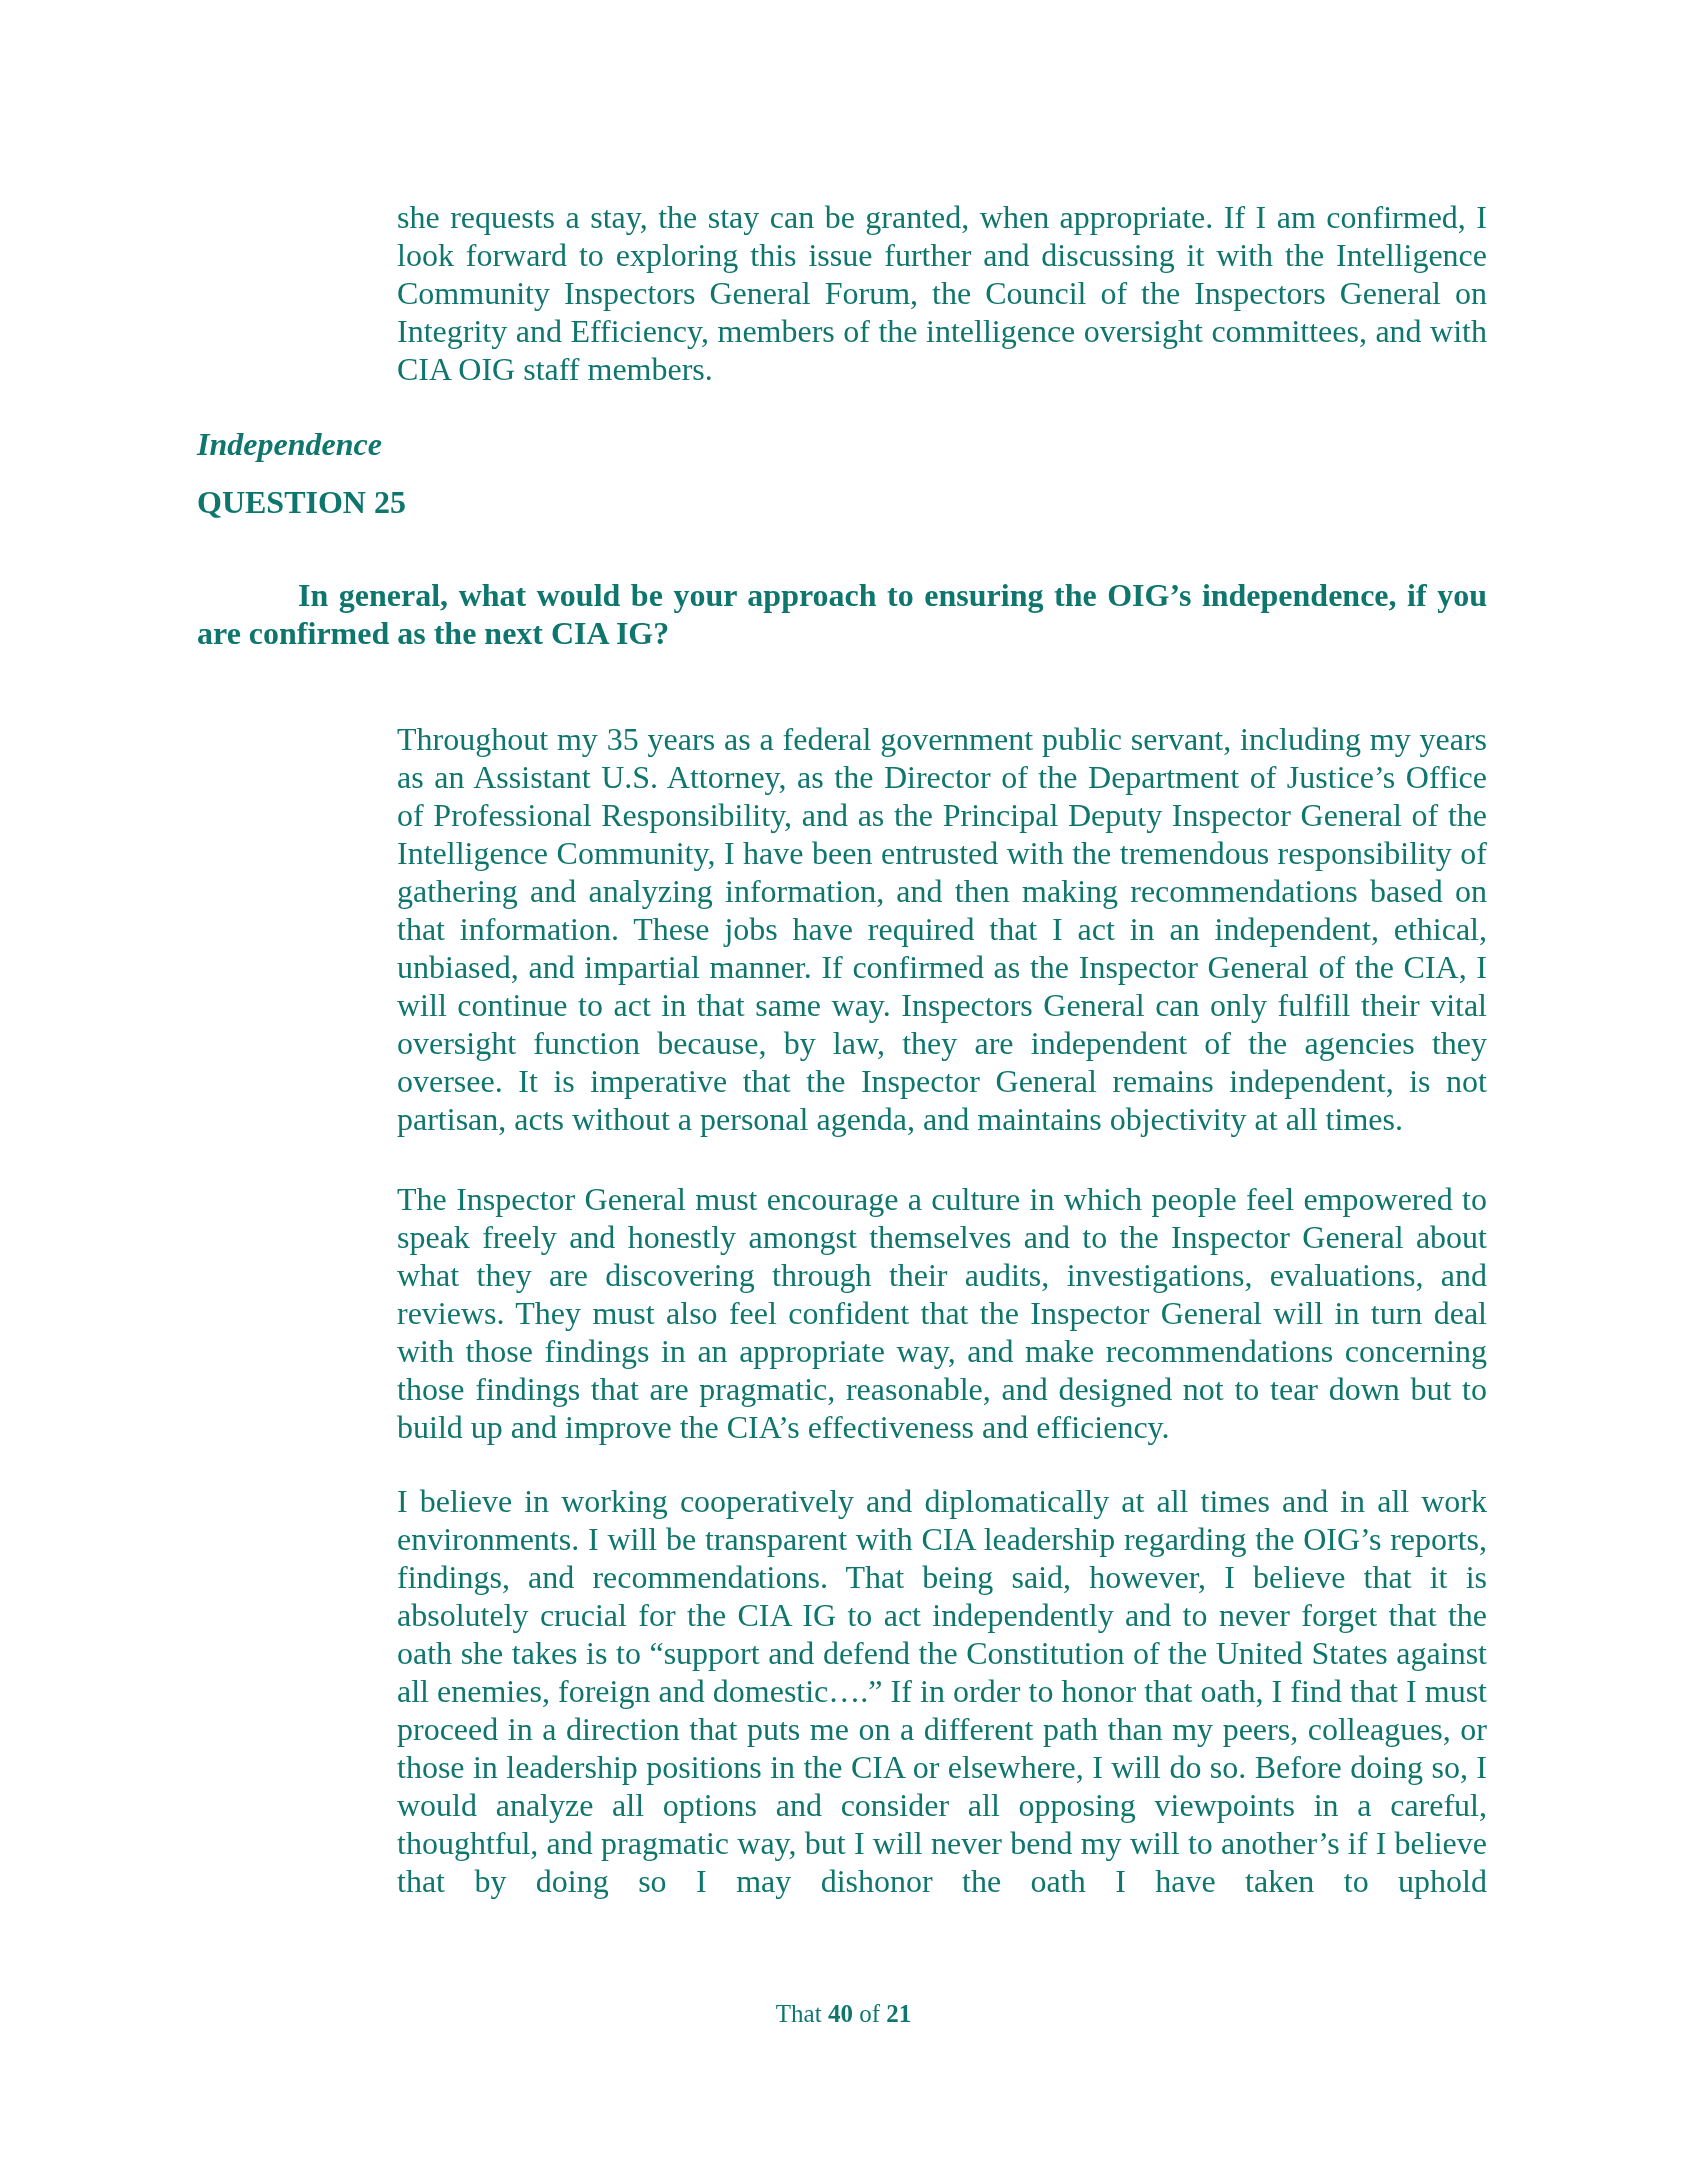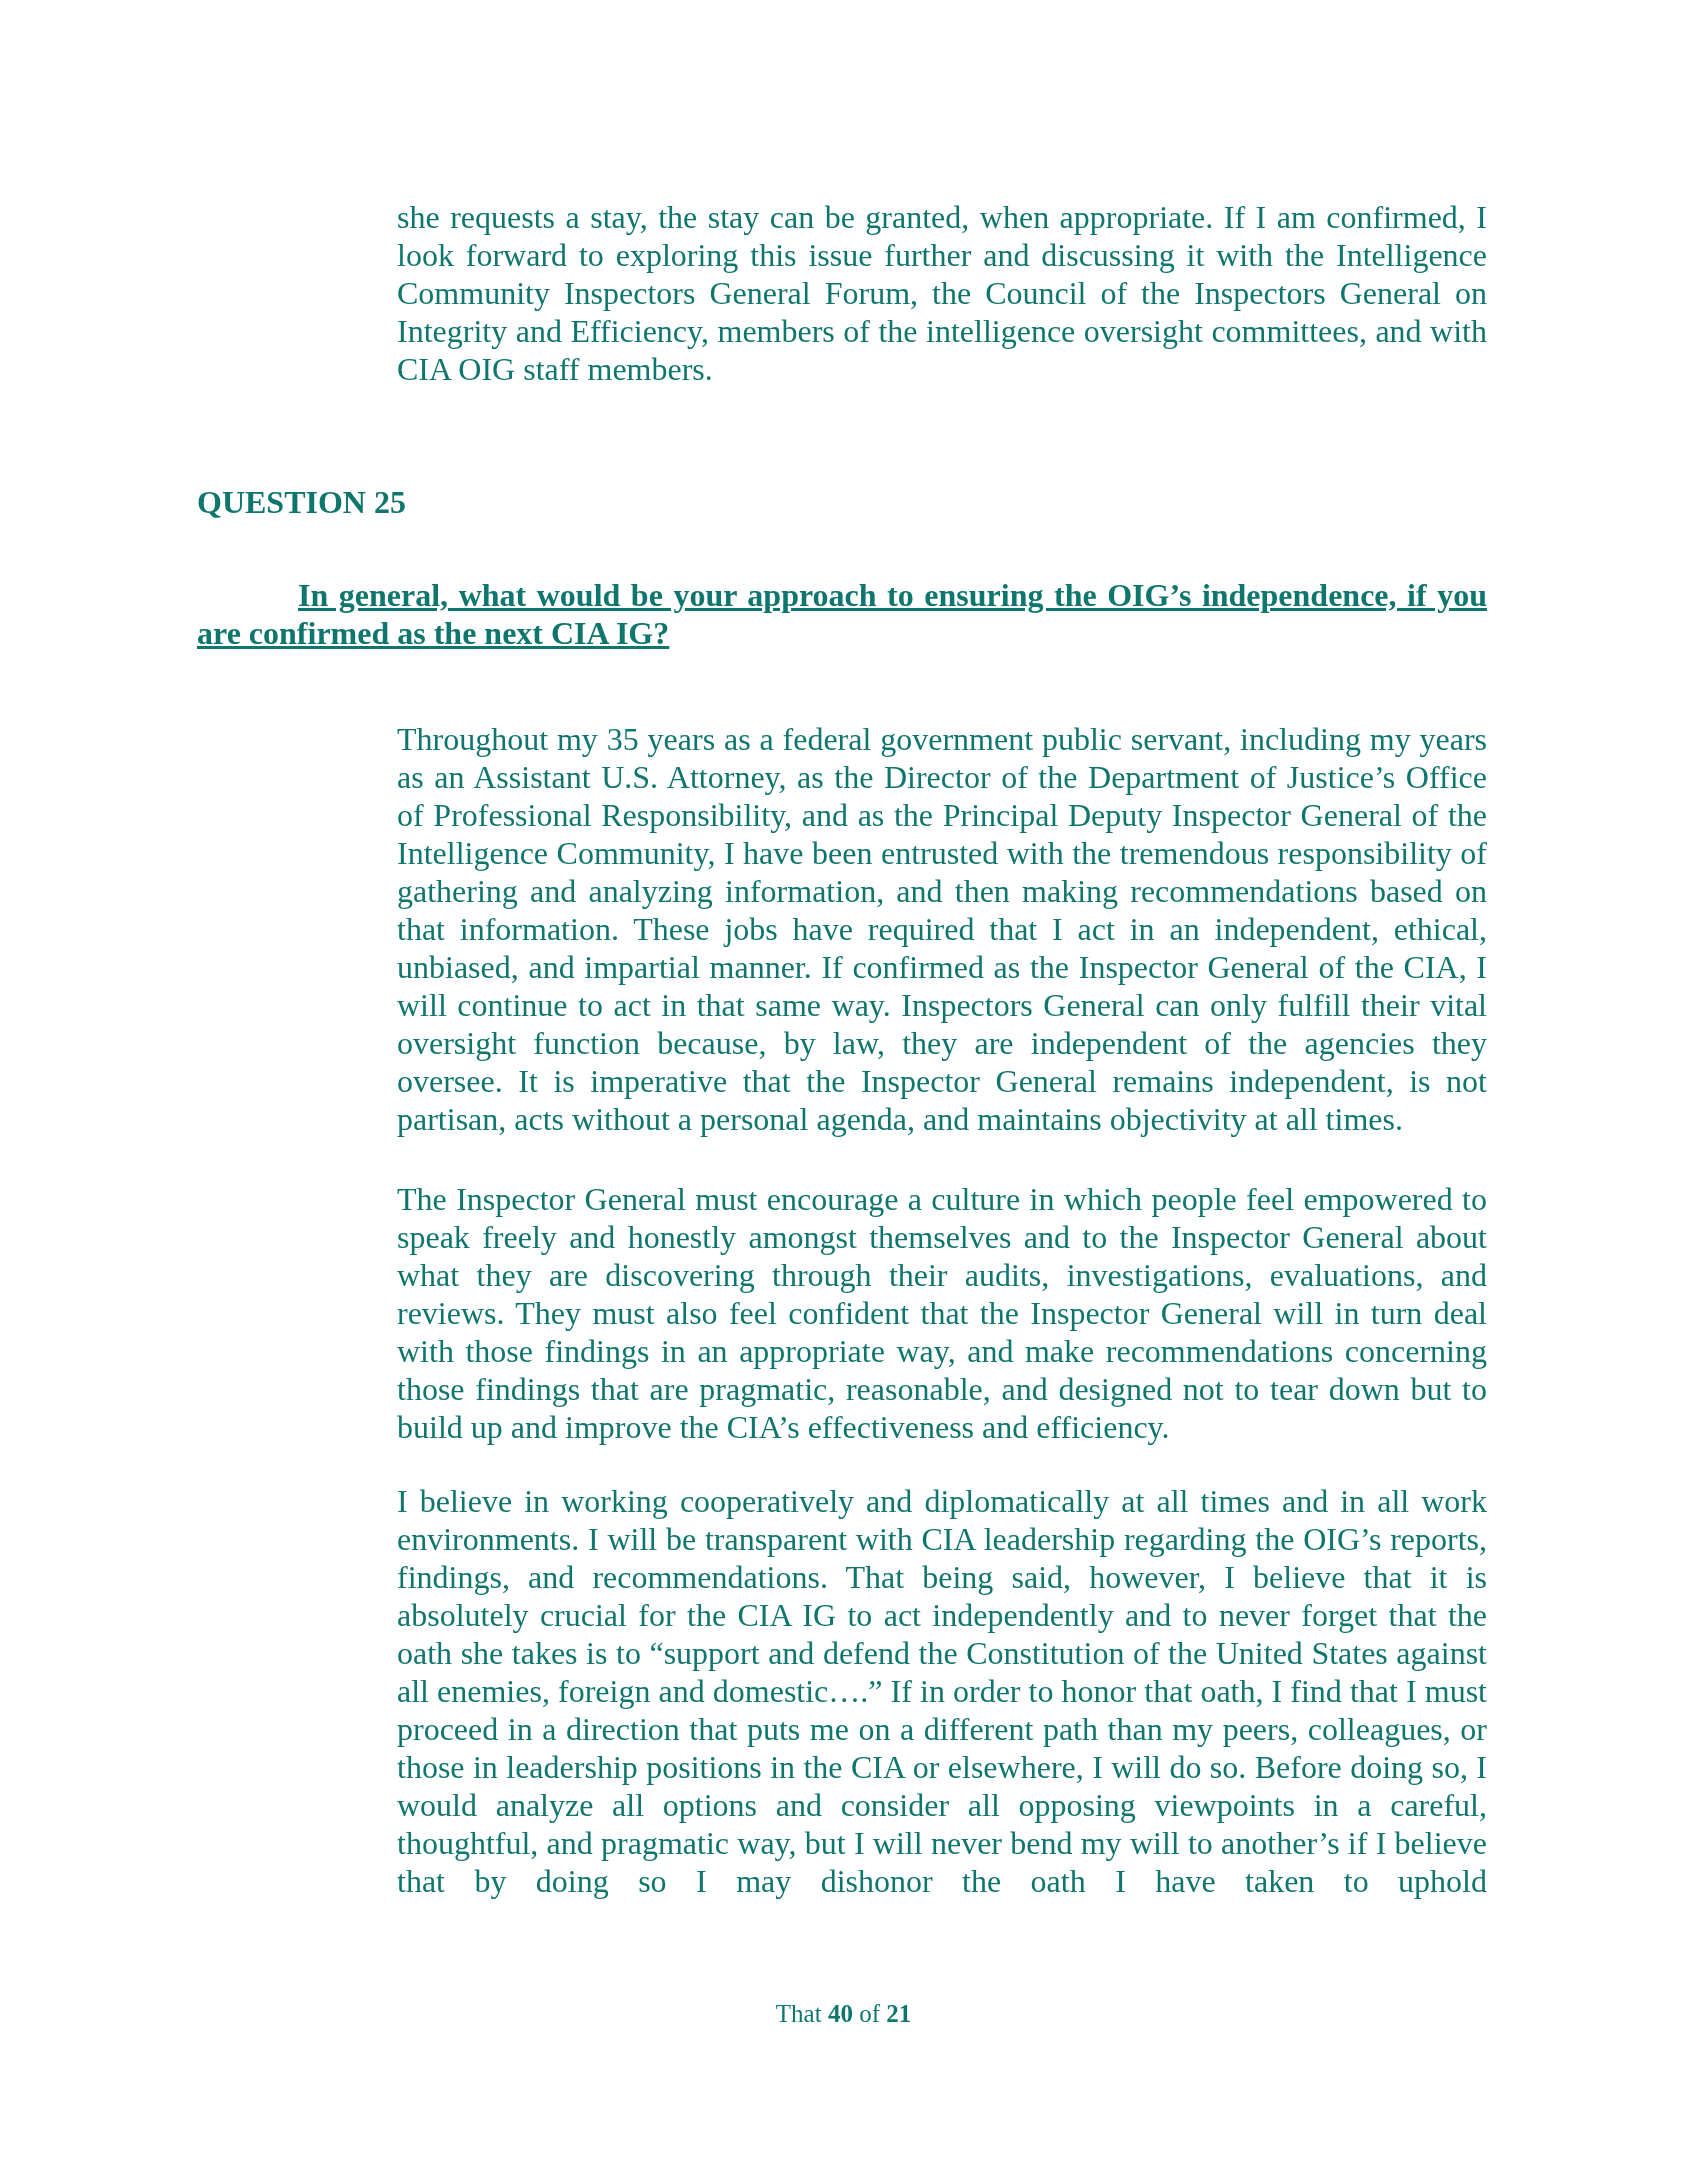--- a/index.html
+++ b/index.html
@@ -27,24 +27,25 @@
 </style>
 </head>
 <body>
 
 <div class="page">
 
   <div class="block indented" style="top:198px;">
     <p class="last-left">she requests a stay, the stay can be granted, when appropriate.  If I am confirmed, I look forward to exploring this issue further and discussing it with the Intelligence Community Inspectors General Forum, the Council of the Inspectors General on Integrity and Efficiency, members of the intelligence oversight committees, and with CIA OIG staff members.</p>
   </div>
 
+  <div class="block outer heading-italic" style="top:425px;">Independence</div>
 
   <div class="block outer heading-bold" style="top:483px;">QUESTION 25</div>
 
-  <div class="block outer" style="top:576px;text-decoration:underline;">
+  <div class="block outer" style="top:576px;">
     <p class="question last-left">In general, what would be your approach to ensuring the OIG’s independence, if you are confirmed as the next CIA IG?</p>
   </div>
 
   <div class="block indented" style="top:720px;">
     <p class="last-left">Throughout my 35 years as a federal government public servant, including my years as an Assistant U.S. Attorney, as the Director of the Department of Justice’s Office of Professional Responsibility, and as the Principal Deputy Inspector General of the Intelligence Community, I have been entrusted with the tremendous responsibility of gathering and analyzing information, and then making recommendations based on that information. These jobs have required that I act in an independent, ethical, unbiased, and impartial manner.  If confirmed as the Inspector General of the CIA, I will continue to act in that same way.  Inspectors General can only fulfill their vital oversight function because, by law, they are independent of the agencies they oversee.  It is imperative that the Inspector General remains independent, is not partisan, acts without a personal agenda, and maintains objectivity at all times.</p>
   </div>
 
   <div class="block indented" style="top:1180px;">
     <p class="last-left">The Inspector General must encourage a culture in which people feel empowered to speak freely and honestly amongst themselves and to the Inspector General about what they are discovering through their audits, investigations, evaluations, and reviews. They must also feel confident that the Inspector General will in turn deal with those findings in an appropriate way, and make recommendations concerning those findings that are pragmatic, reasonable, and designed not to tear down but to build up and improve the CIA’s effectiveness and efficiency.</p>
   </div>

